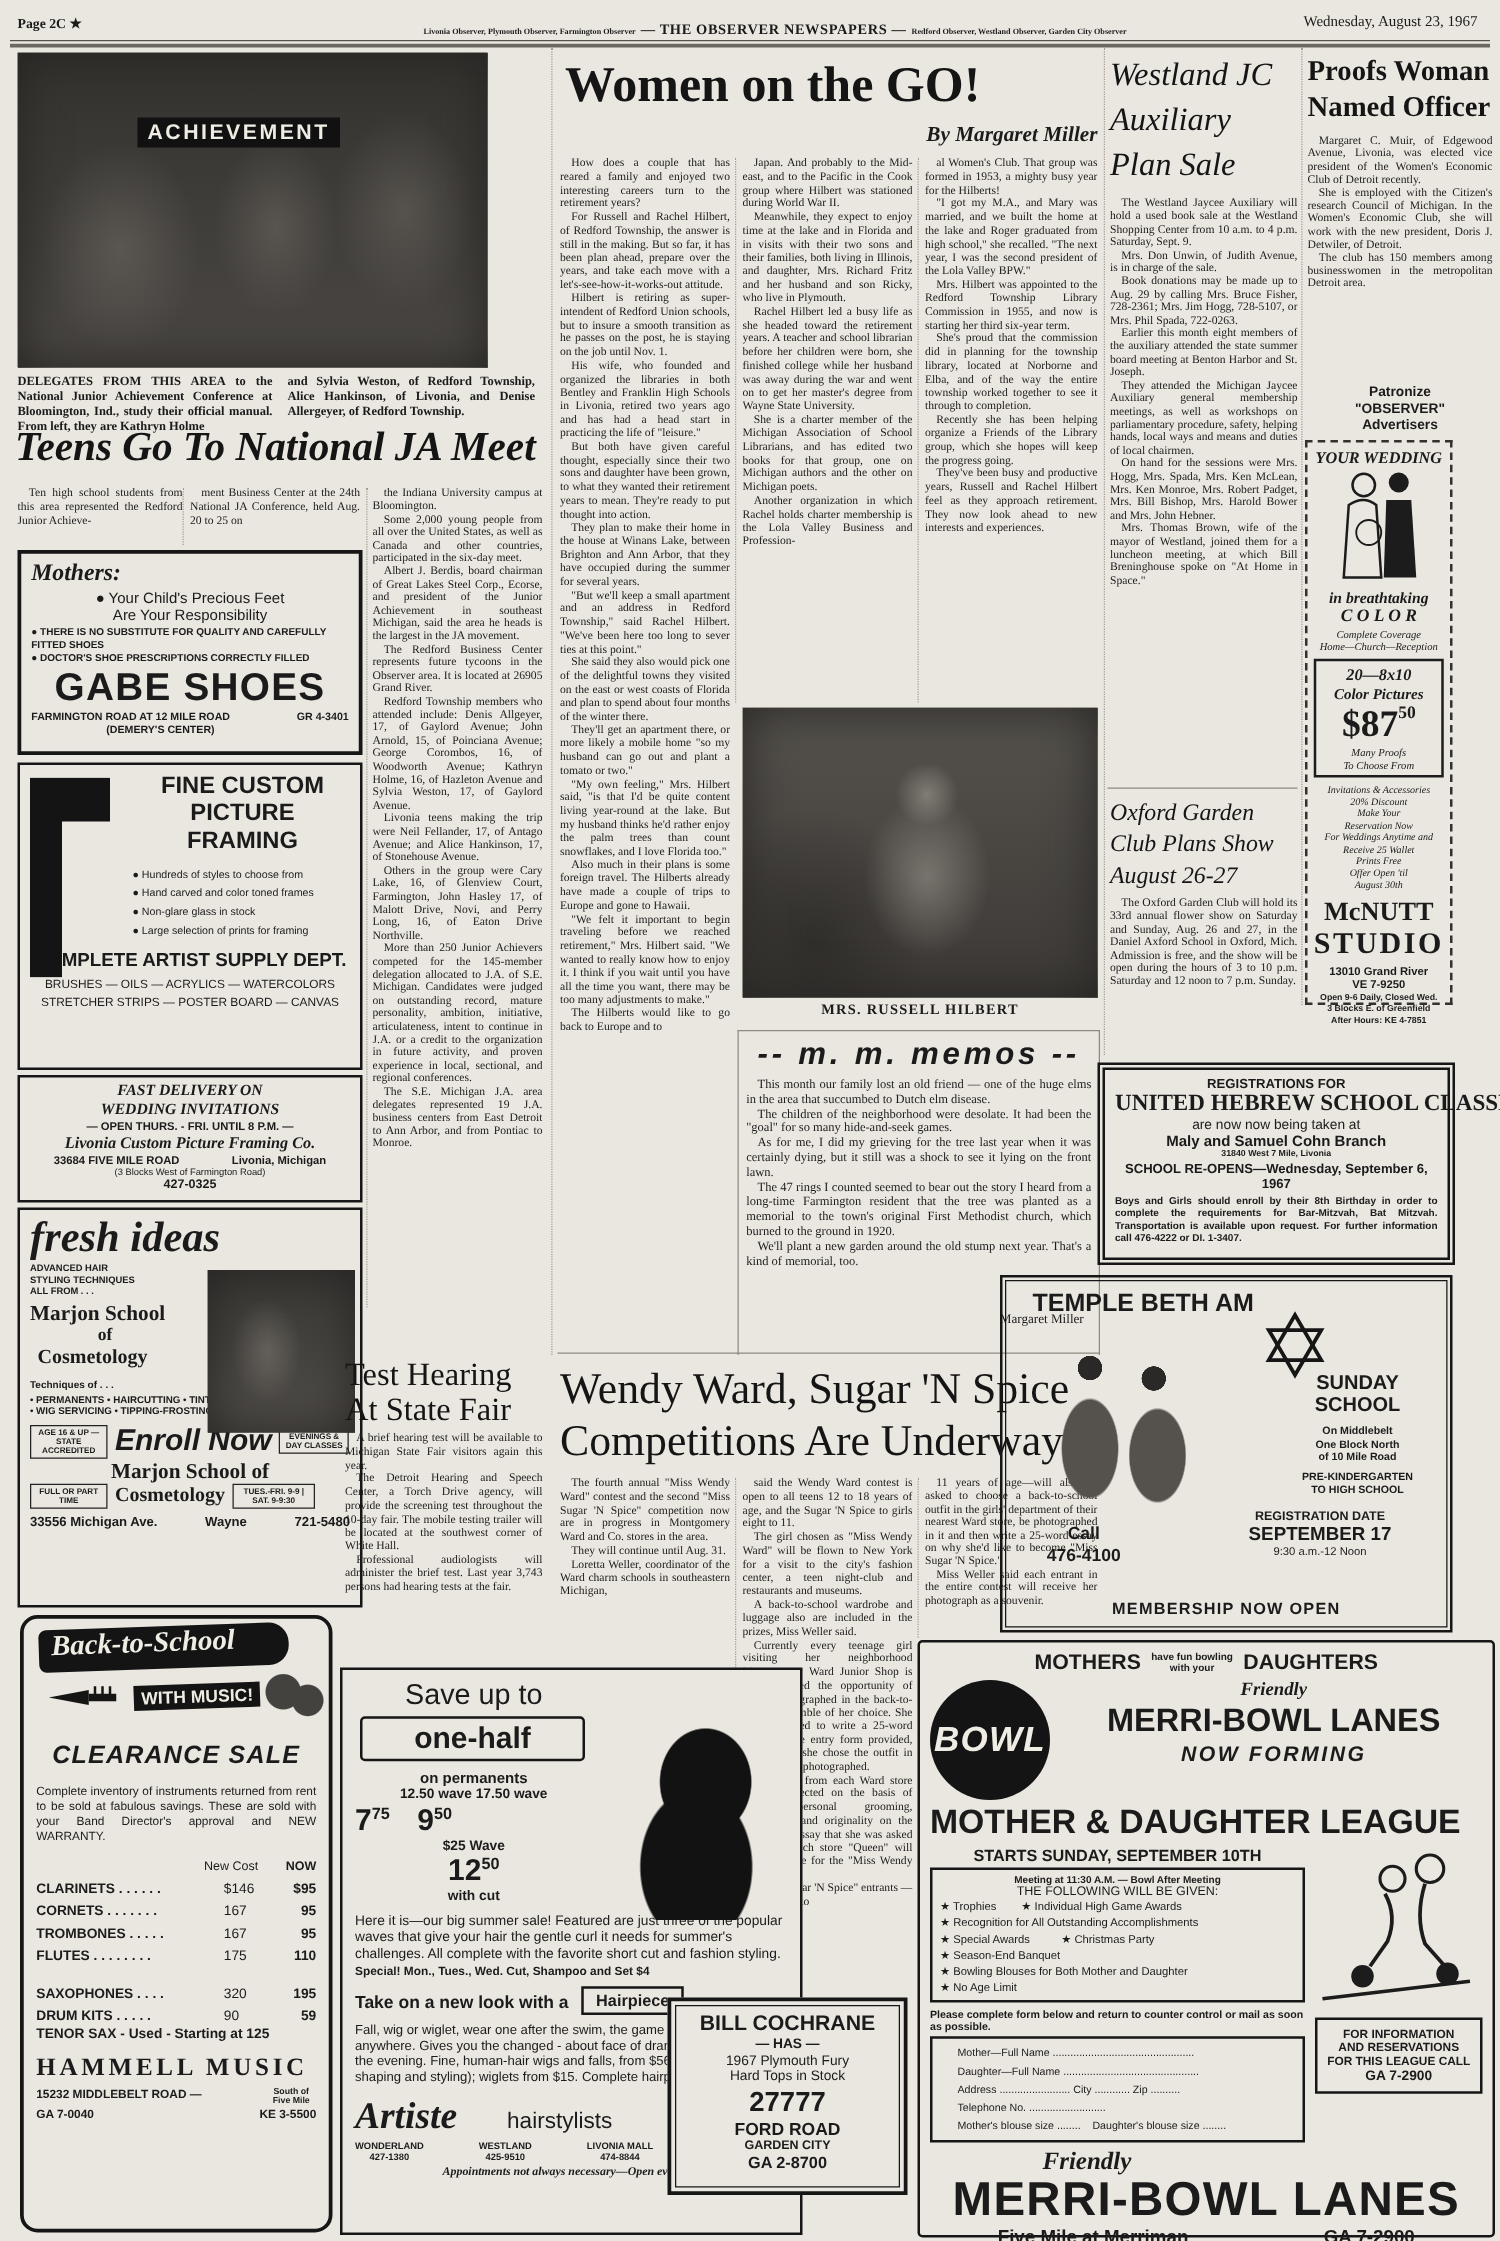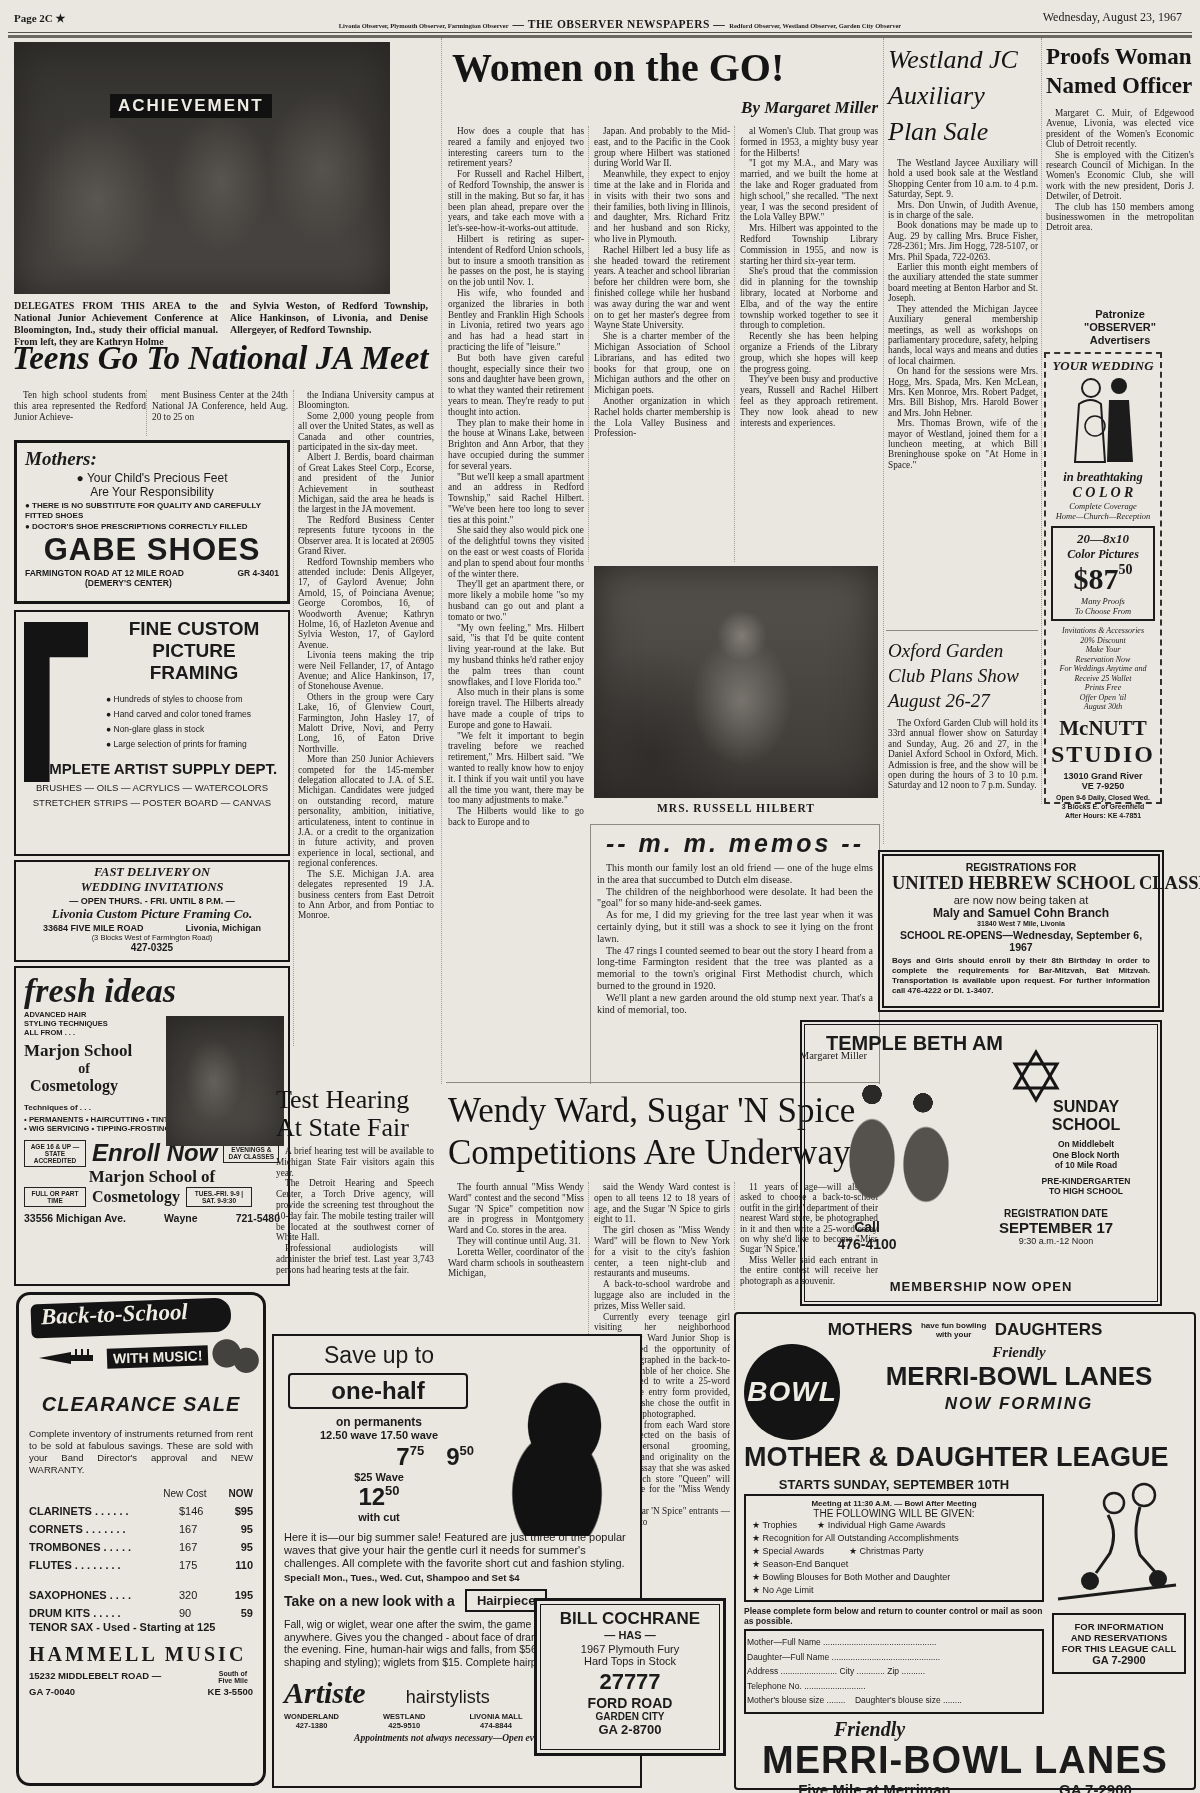--- a/index.html
+++ b/index.html
@@ -298,21 +298,21 @@
     </div>
 
   <div class="abs" style="left:272px;top:1334px;width:370px;height:454px;border:2px solid #161616;padding:6px 10px;background:#eae7e0">
     <div class="abs" style="right:8px;top:30px;width:150px;height:170px;background:
         radial-gradient(60px 70px at 55% 35%, #121212 60%, transparent 62%),
         radial-gradient(80px 110px at 50% 75%, #121212 55%, transparent 57%)"></div>
     <div class="sans" style="font-size:23px;width:190px;text-align:center">Save up to</div>
     <div class="sans b ctr" style="font-size:24px;width:180px;border:2px solid #161616;border-radius:4px;margin:4px 0 2px 4px;padding:2px">one-half</div>
     <div class="sans b ctr" style="font-size:12px;width:190px;margin-top:6px">on permanents</div>
     <div class="sans b ctr" style="font-size:11px;width:190px">12.50 wave 17.50 wave</div>
-    <div style="width:190px;text-align:right;margin-top:2px">
+    <div style="width:190px;text-align:left;margin-top:2px">
       <span class="sans b" style="font-size:24px">7</span><span class="sans b" style="font-size:13px;vertical-align:top">75</span>
       <span class="sans b" style="font-size:24px;margin-left:18px">9</span><span class="sans b" style="font-size:13px;vertical-align:top">50</span>
     </div>
     <div class="sans b ctr" style="font-size:11px;width:190px">$25 Wave</div>
     <div style="width:190px;text-align:center">
       <span class="sans b" style="font-size:24px">12</span><span class="sans b" style="font-size:13px;vertical-align:top">50</span>
     </div>
     <div class="sans b ctr" style="font-size:11px;width:190px">with cut</div>
     <div class="sans" style="font-size:11px;line-height:13px;margin-top:8px">Here it is—our big summer sale! Featured are just three of the popular waves that give your hair the gentle curl it needs for summer's challenges. All complete with the favorite short cut and fashion styling.</div>
     <div class="sans b" style="font-size:9.5px;margin-top:2px;text-align:left">Special! Mon., Tues., Wed. Cut, Shampoo and Set $4</div>
@@ -499,21 +499,21 @@
           <div class="sans" style="font-size:9px;line-height:13px">
               <div class="star-item">★ Trophies        ★ Individual High Game Awards</div>
               <div class="star-item">★ Recognition for All Outstanding Accomplishments</div>
               <div class="star-item">★ Special Awards          ★ Christmas Party</div>
               <div class="star-item">★ Season-End Banquet</div>
               <div class="star-item">★ Bowling Blouses for Both Mother and Daughter</div>
               <div class="star-item">★ No Age Limit</div>
             </div>
         </div>
         <div class="sans b" style="font-size:8.5px;line-height:10px;margin-top:4px">Please complete form below and return to counter control or mail as soon as possible.</div>
-        <div style="border:2px solid #161616;padding:4px 1px;margin-top:3px">
+        <div style="border:2px solid #161616;padding:4px 20px;margin-top:3px">
           <div class="sans" style="font-size:8.5px;line-height:14.5px">
               <div class="formline">Mother—Full Name ................................................</div>
               <div class="formline">Daughter—Full Name ..............................................</div>
               <div class="formline">Address ........................ City ............ Zip ..........</div>
               <div class="formline">Telephone No. ..........................</div>
               <div class="formline">Mother's blouse size ........    Daughter's blouse size ........</div>
             </div>
         </div>
       </div>
       <div style="flex:1">

